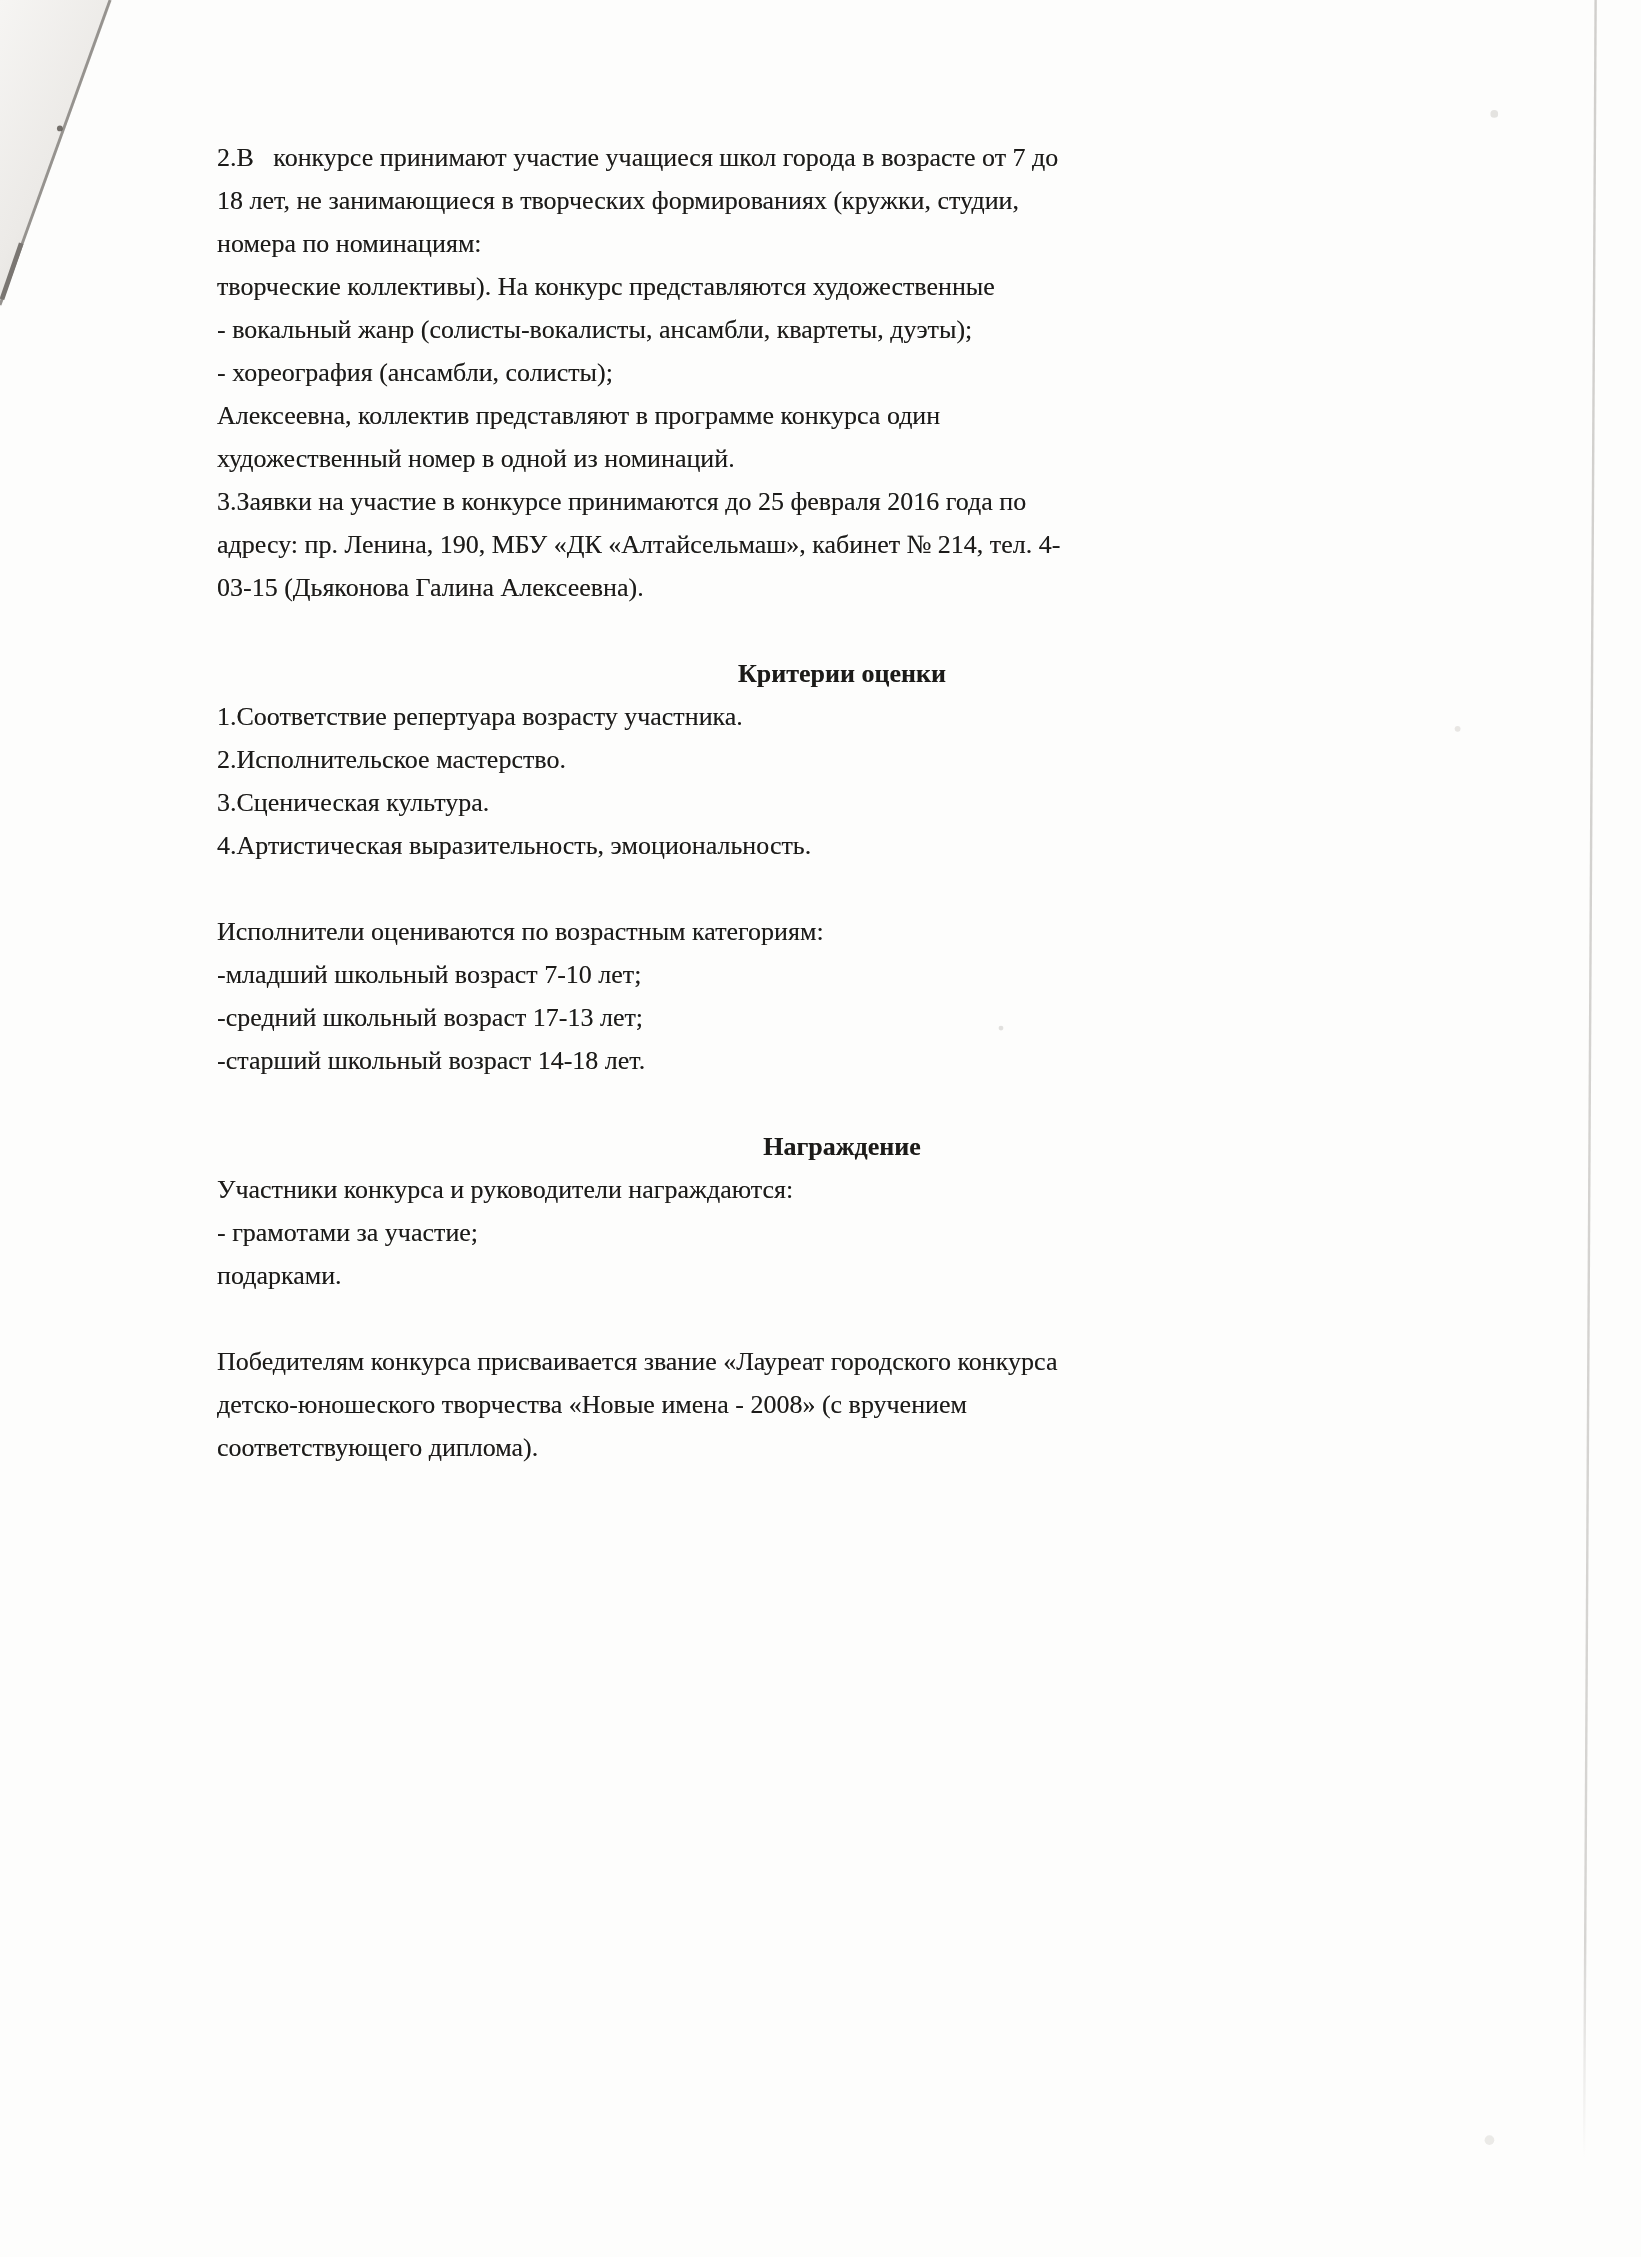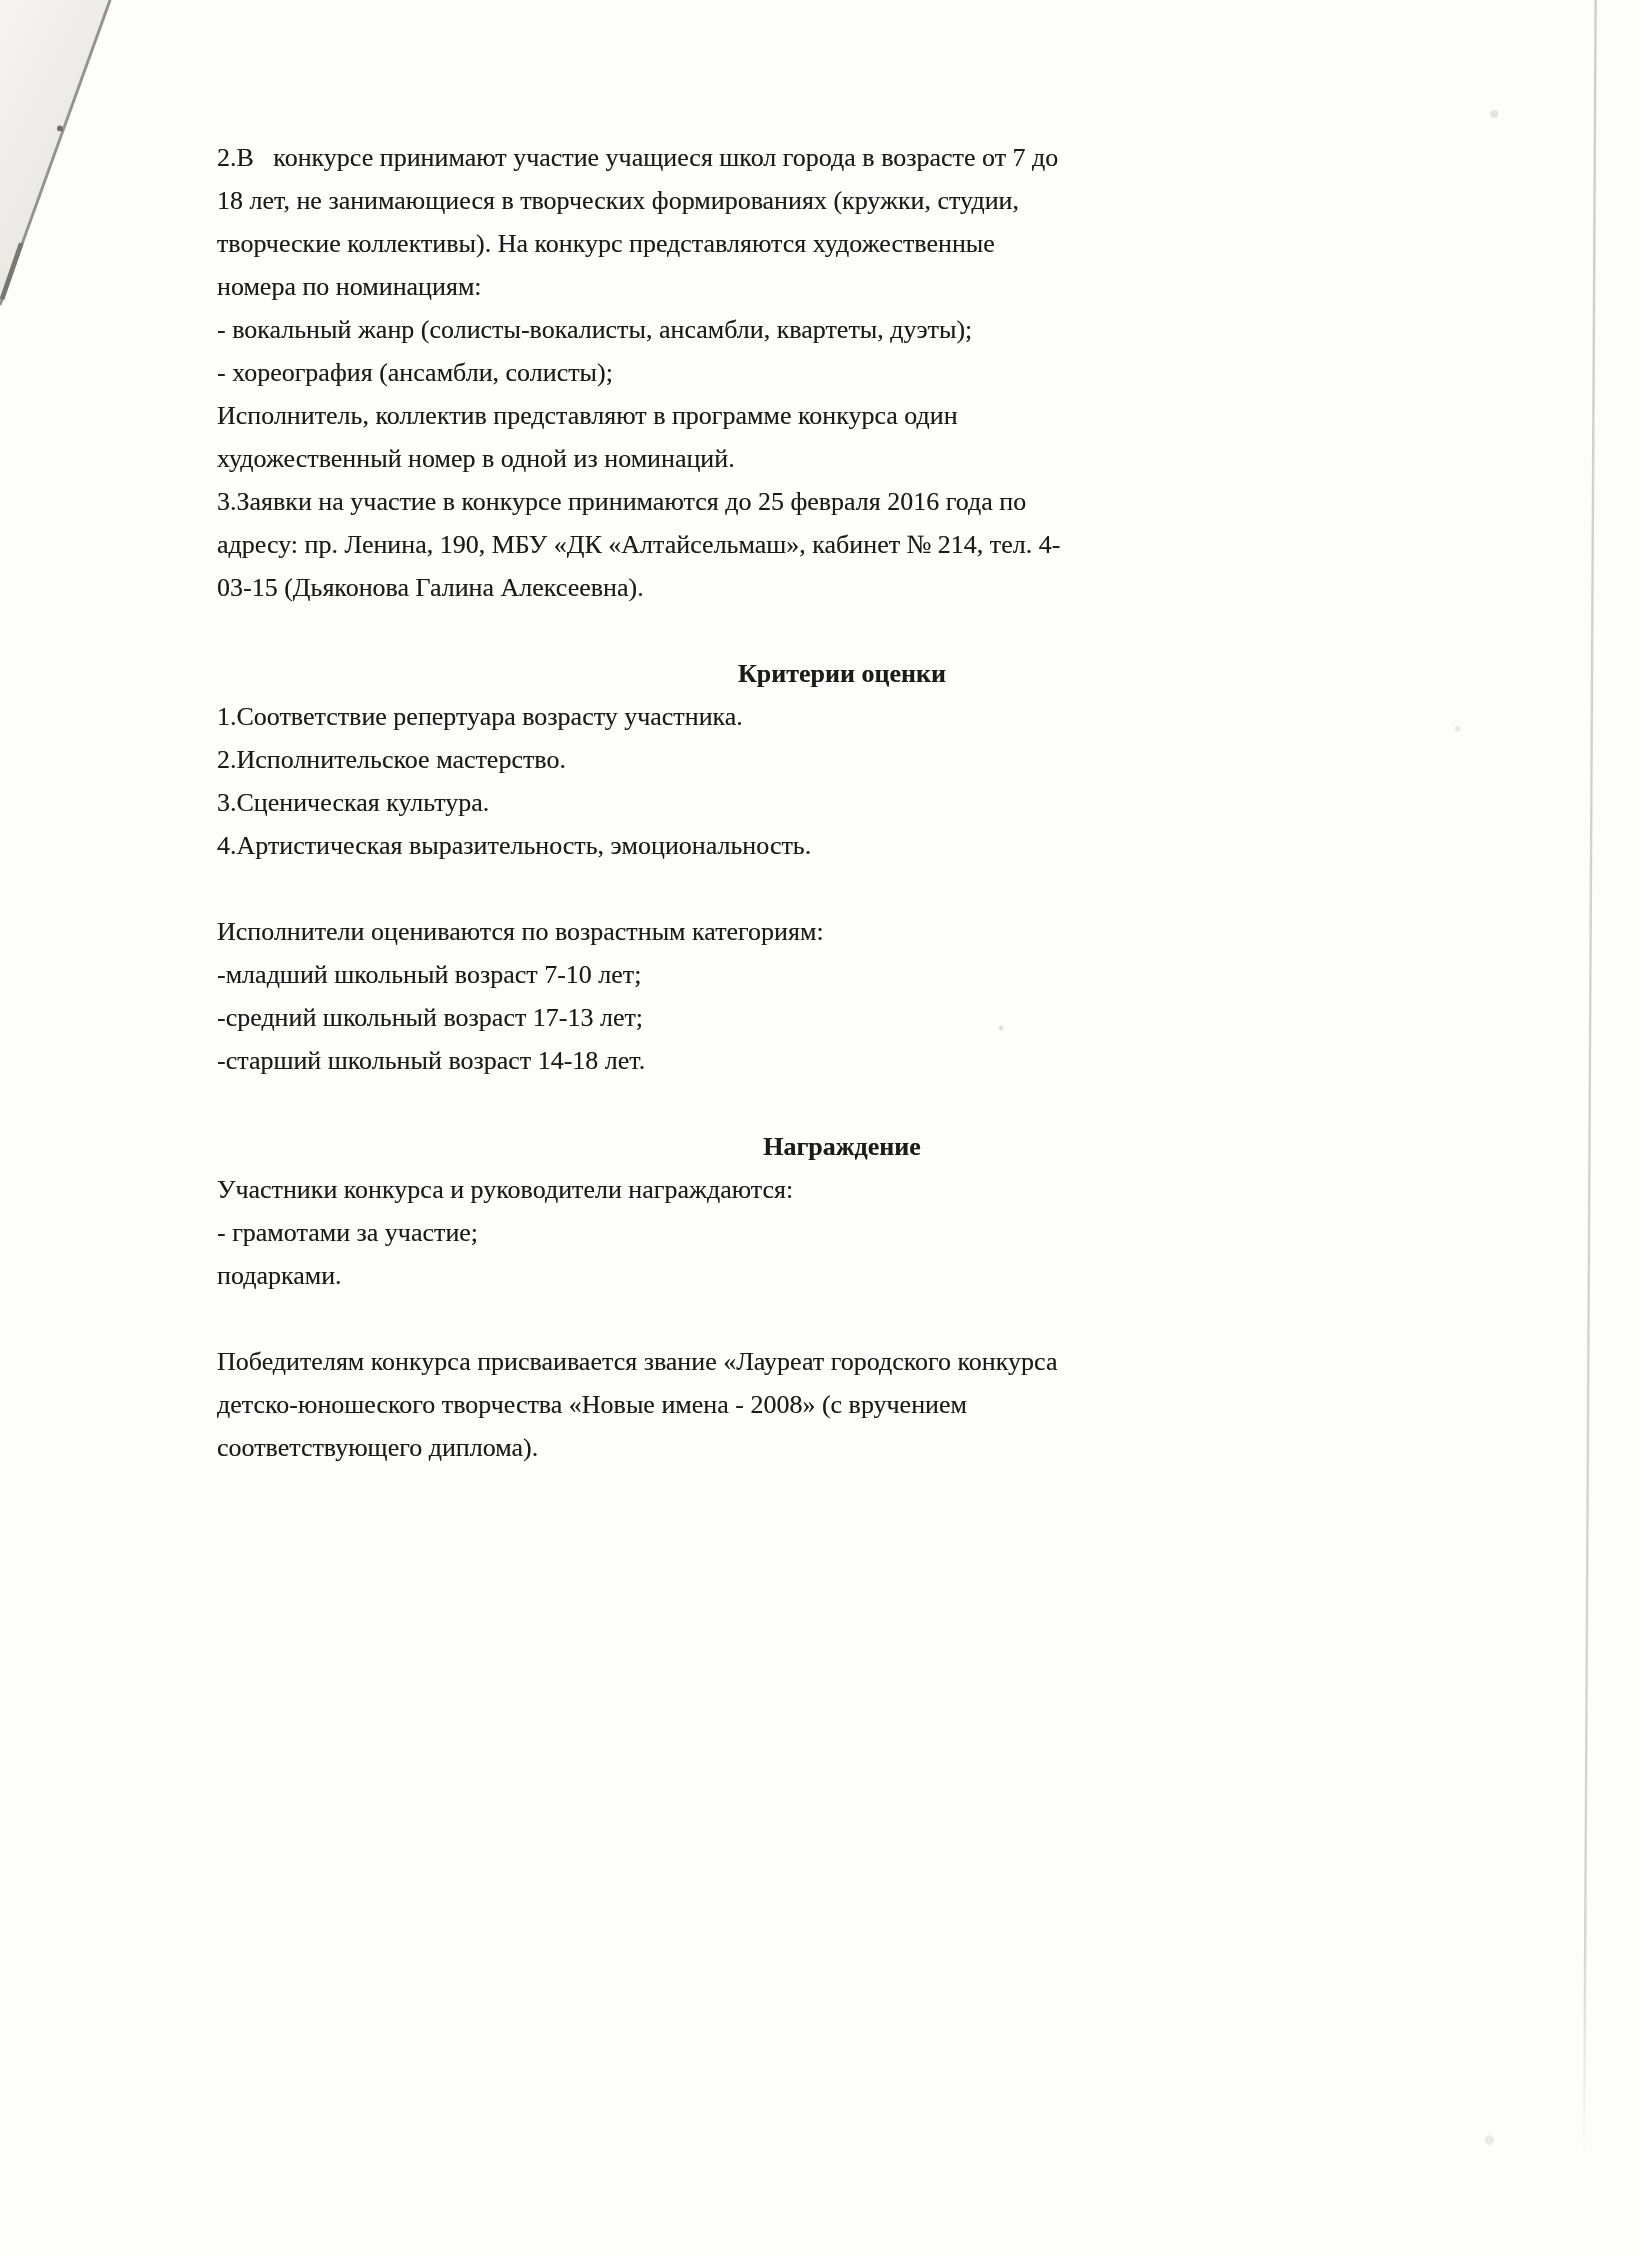--- a/index.html
+++ b/index.html
@@ -72,25 +72,25 @@
     <circle cx="1548" cy="118" r="4" fill="#d9d7d4" opacity="0.7"></circle>
     <circle cx="1510" cy="755" r="3" fill="#dedcd9" opacity="0.7"></circle>
     <circle cx="1037" cy="1065" r="2.5" fill="#cfcdca" opacity="0.6"></circle>
     <circle cx="1543" cy="2217" r="5" fill="#e3e1de" opacity="0.7"></circle>
   </g>
 </svg>
 
 <div class="doc-body">
     <div class="line body">2.В   конкурсе принимают участие учащиеся школ города в возрасте от 7 до</div>
     <div class="line body">18 лет, не занимающиеся в творческих формированиях (кружки, студии,</div>
+    <div class="line body">номера по номинациям:</div>
     <div class="line body">творческие коллективы). На конкурс представляются художественные</div>
-    <div class="line body">номера по номинациям:</div>
     <div class="line body">- вокальный жанр (солисты-вокалисты, ансамбли, квартеты, дуэты);</div>
     <div class="line body">- хореография (ансамбли, солисты);</div>
-    <div class="line body">Исполнитель, коллектив представляют в программе конкурса один</div>
+    <div class="line body">Алексеевна, коллектив представляют в программе конкурса один</div>
     <div class="line body">художественный номер в одной из номинаций.</div>
     <div class="line body">3.Заявки на участие в конкурсе принимаются до 25 февраля 2016 года по</div>
     <div class="line body">адресу: пр. Ленина, 190, МБУ «ДК «Алтайсельмаш», кабинет № 214, тел. 4-</div>
     <div class="line body">03-15 (Дьяконова Галина Алексеевна).</div>
     <div class="line blank">&nbsp;</div>
     <div class="line heading">Критерии оценки</div>
     <div class="line body">1.Соответствие репертуара возрасту участника.</div>
     <div class="line body">2.Исполнительское мастерство.</div>
     <div class="line body">3.Сценическая культура.</div>
     <div class="line body">4.Артистическая выразительность, эмоциональность.</div>

